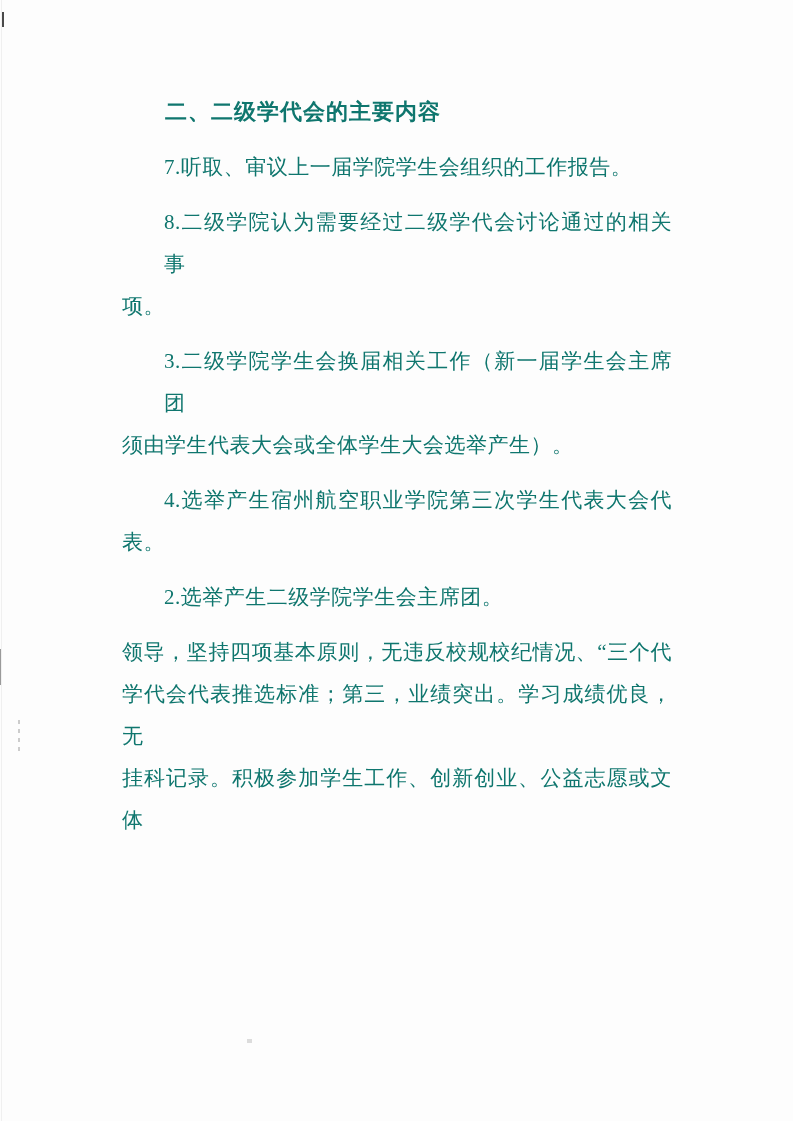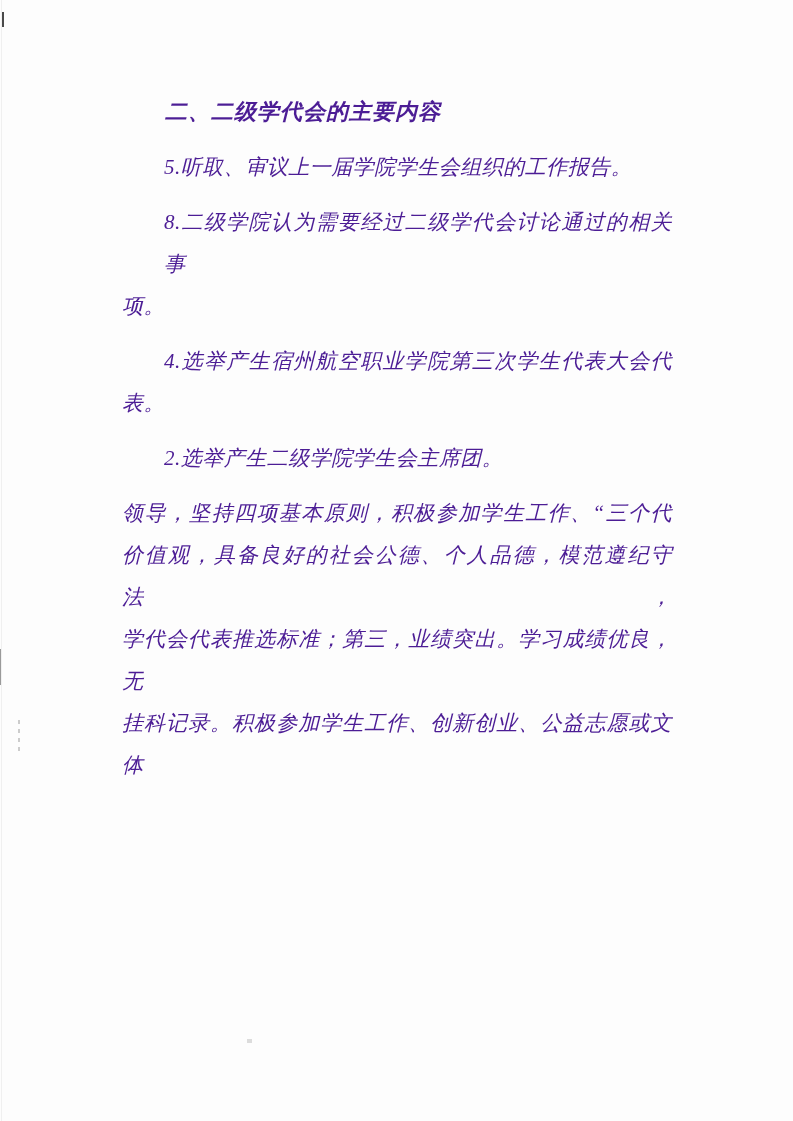--- a/index.html
+++ b/index.html
@@ -5,23 +5,22 @@
   * { margin: 0; padding: 0; box-sizing: border-box; }
   html, body {
     background: #ffffff;
     font-family: "Liberation Serif", "DejaVu Serif", serif;
   }
   .page {
     position: relative;
     width: 793px;
     height: 1121px;
     background: #fdfdfd;
-    color: #4c1d95;
+    color: #0f766e;
     overflow: hidden;
-    font-style: italic;
   }
   .content {
     position: absolute;
     left: 122px;
     top: 91px;
     width: 550px;
   }
   .heading {
     font-family: "Liberation Sans", "DejaVu Sans", sans-serif;
     font-weight: 700;
@@ -71,41 +70,44 @@
 </head>
 <body>
 
 <div class="page">
 
   <div class="content">
 
     <div class="heading">二、二级学代会的主要内容</div>
 
     <div class="block">
-      <span class="line indent">5.听取、审议上一届学院学生会组织的工作报告。</span>
+      <span class="line indent">7.听取、审议上一届学院学生会组织的工作报告。</span>
     </div>
 
     <div class="block">
       <span class="line indent fill">8.二级学院认为需要经过二级学代会讨论通过的相关事</span>
       <span class="line">项。</span>
     </div>
 
+    <div class="block">
+      <span class="line indent fill">3.二级学院学生会换届相关工作（新一届学生会主席团</span>
+      <span class="line">须由学生代表大会或全体学生大会选举产生）。</span>
+    </div>
 
     <div class="block">
       <span class="line indent fill">4.选举产生宿州航空职业学院第三次学生代表大会代</span>
       <span class="line">表。</span>
     </div>
 
     <div class="block">
       <span class="line indent">2.选举产生二级学院学生会主席团。</span>
     </div>
 
     <div class="block">
-      <span class="line fill">领导，坚持四项基本原则，积极参加学生工作、“三个代</span>
-      <span class="line fill">价值观，具备良好的社会公德、个人品德，模范遵纪守法，</span>
+      <span class="line fill">领导，坚持四项基本原则，无违反校规校纪情况、“三个代</span>
       <span class="line fill">学代会代表推选标准；第三，业绩突出。学习成绩优良，无</span>
       <span class="line fill">挂科记录。积极参加学生工作、创新创业、公益志愿或文体</span>
 
     </div>
 
   </div>
 
   <div class="artifact artifact-edge-line"></div>
   <div class="artifact artifact-dash-top"></div>
   <div class="artifact artifact-edge-seg"></div>

